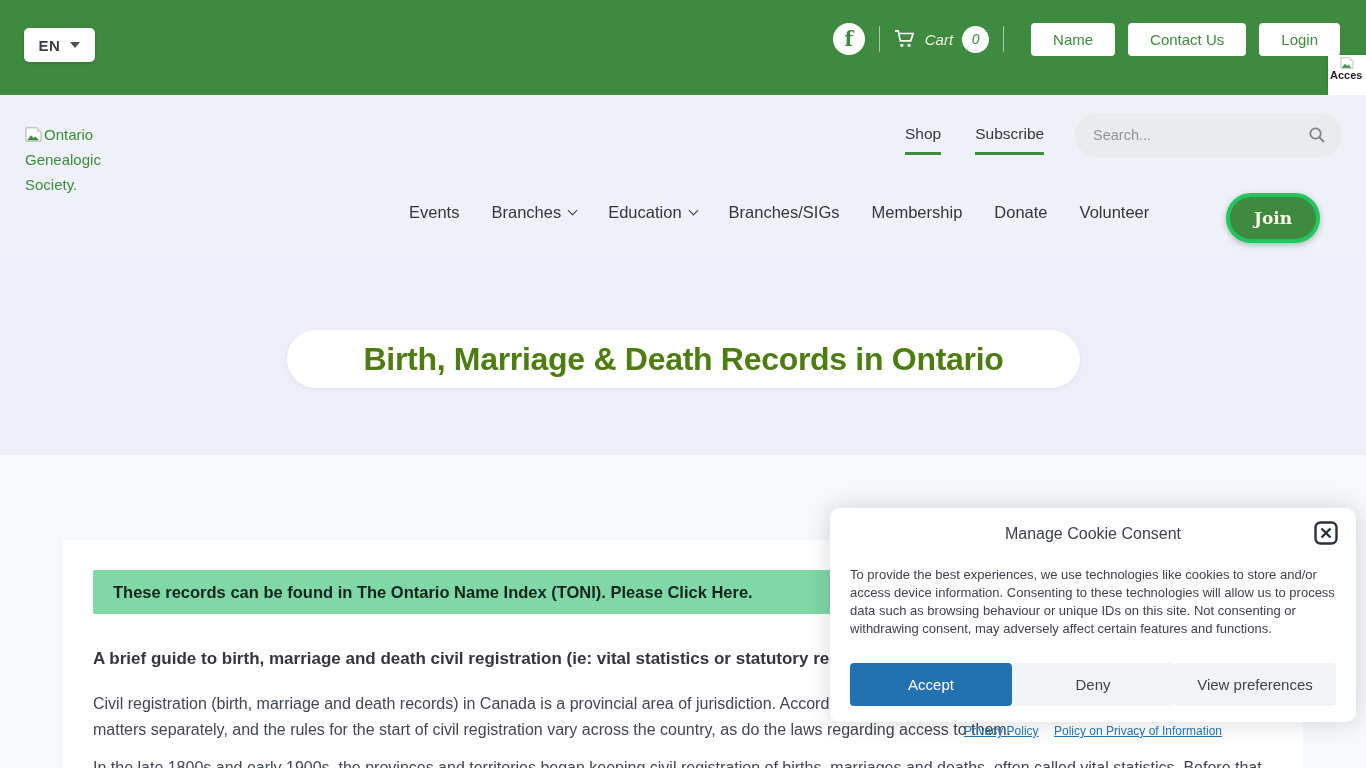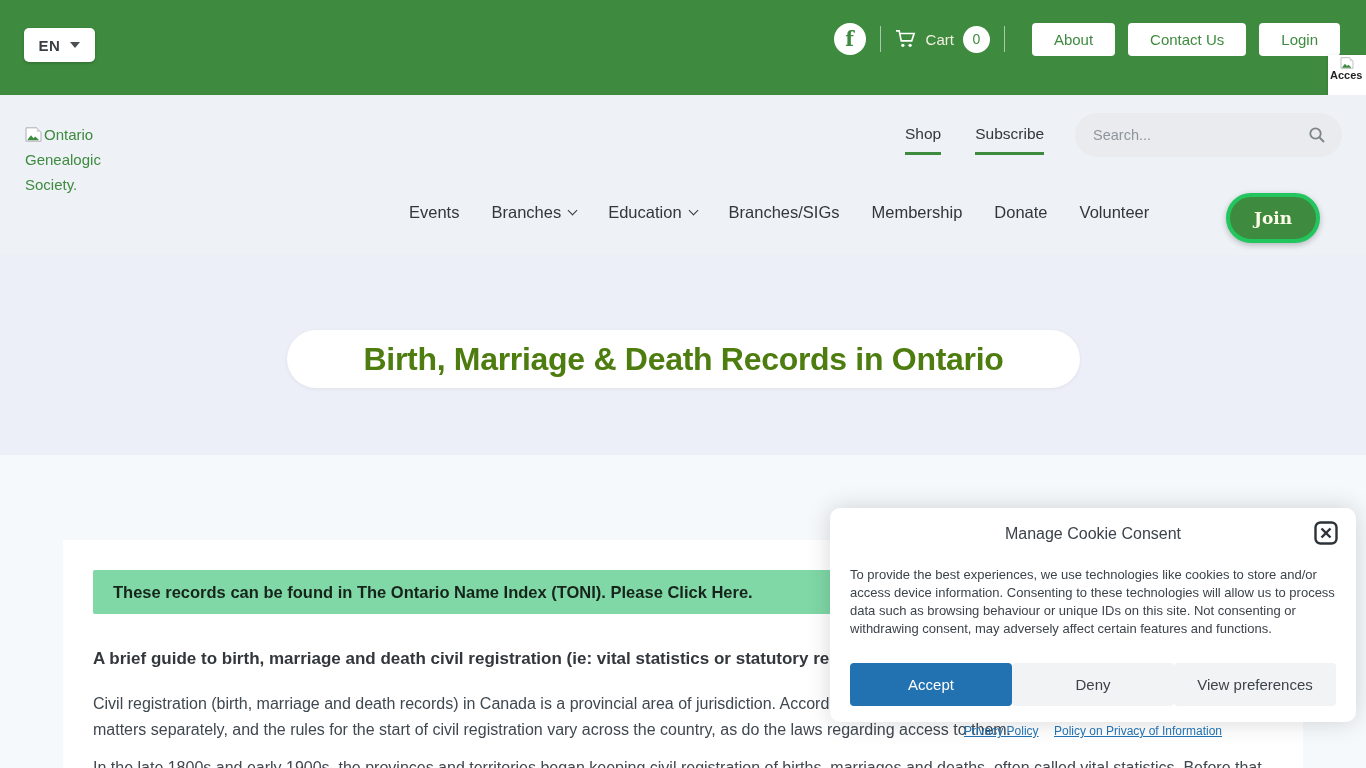--- a/index.html
+++ b/index.html
@@ -15,21 +15,21 @@
   
   .topbar{position:absolute;left:0;top:0;width:1366px;height:95px;background:var(--brand-green,#3e8b3f);}
   .lang-box{position:absolute;left:24px;top:28px;width:71px;height:34px;background:#fff;border-radius:5px;
     display:flex;align-items:center;justify-content:center;gap:10px;box-shadow:0 1px 3px rgba(0,0,0,.25);cursor:pointer;}
   .lang-box .lbl{font-size:15px;font-weight:bold;color:#3a3f44;letter-spacing:.5px;}
   .tri-down{width:0;height:0;border-left:5px solid transparent;border-right:5px solid transparent;border-top:6px solid #4a4f54;}
   .top-right{position:absolute;right:26px;top:22px;height:34px;display:flex;align-items:center;}
   .fb{width:32px;height:32px;border-radius:50%;background:#fff;display:flex;align-items:center;justify-content:center;cursor:pointer;}
   .fb span{font-family:"DejaVu Serif",serif;font-weight:bold;font-size:20px;color:var(--brand-green,#3e8b3f);line-height:1;}
   .vdiv{width:1px;height:26px;background:rgba(255,255,255,.55);margin:0 14px;}
-  .cart-group{display:flex;align-items:center;gap:9px;cursor:pointer;}
+  .cart-group{display:flex;align-items:center;gap:9px;cursor:pointer;font-style:italic;}
   .cart-label{color:#f3f0df;font-size:15px;}
   .cart-badge{width:27px;height:27px;border-radius:50%;background:#fff;color:var(--brand-green,#3e8b3f);
     font-size:14px;display:flex;align-items:center;justify-content:center;}
   .top-btn{background:#fff;border:none;border-radius:4px;height:33px;padding:0 22px;margin-left:13px;
     color:var(--brand-green,#3e8b3f);font-size:15px;font-family:"Liberation Sans",sans-serif;cursor:pointer;}
   .access-box{position:absolute;right:0;top:55px;width:38px;height:40px;background:#fff;overflow:hidden;
     font-size:11px;font-weight:bold;color:#222;line-height:12px;padding:2px;cursor:pointer;box-shadow:0 1px 3px rgba(0,0,0,.2);margin-left:43px;}
   .access-box svg{display:block;margin-left:10px;}
 
   
@@ -104,21 +104,21 @@
       <div class="cart-group">
         <svg width="22" height="20" viewBox="0 0 24 22" fill="none" stroke="#ffffff" stroke-width="1.8">
           <path d="M1 2h3.5l2.3 11h11.5l2.6-8H6"></path>
           <circle cx="8.5" cy="18" r="1.8" fill="#fff" stroke="none"></circle>
           <circle cx="16.5" cy="18" r="1.8" fill="#fff" stroke="none"></circle>
         </svg>
         <span class="cart-label">Cart</span>
         <span class="cart-badge">0</span>
       </div>
       <div class="vdiv"></div>
-      <button class="top-btn">About</button>
+      <button class="top-btn">Name</button>
       <button class="top-btn">Contact Us</button>
       <button class="top-btn">Login</button>
     </div>
 
     <div class="access-box">
       <svg width="14" height="12" viewBox="0 0 20 18">
         <path d="M1 1h13l5 5v11H1z" fill="#fff" stroke="#9aa0a6"></path>
         <path d="M14 1l5 5h-5z" fill="#d7dadd"></path>
         <path d="M3 15l4-5 3 3.5 2-2 4 3.5v1H3z" fill="#3e8b3f"></path>
       </svg>

